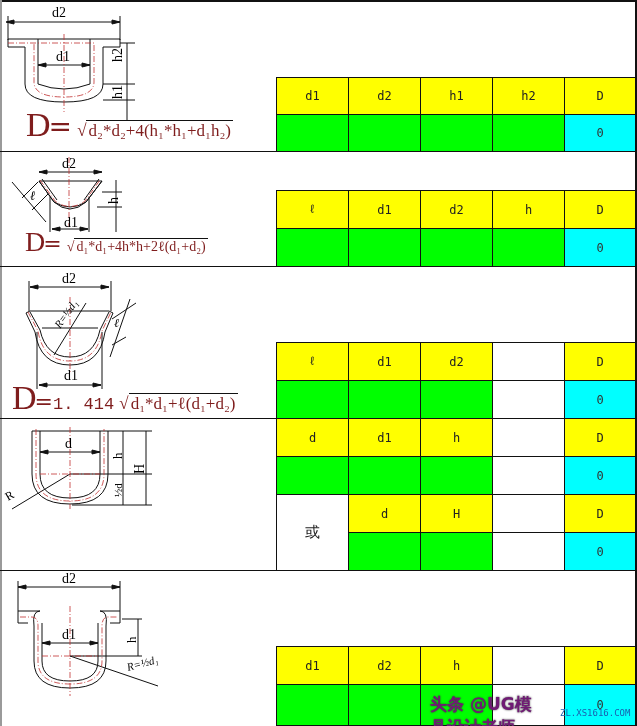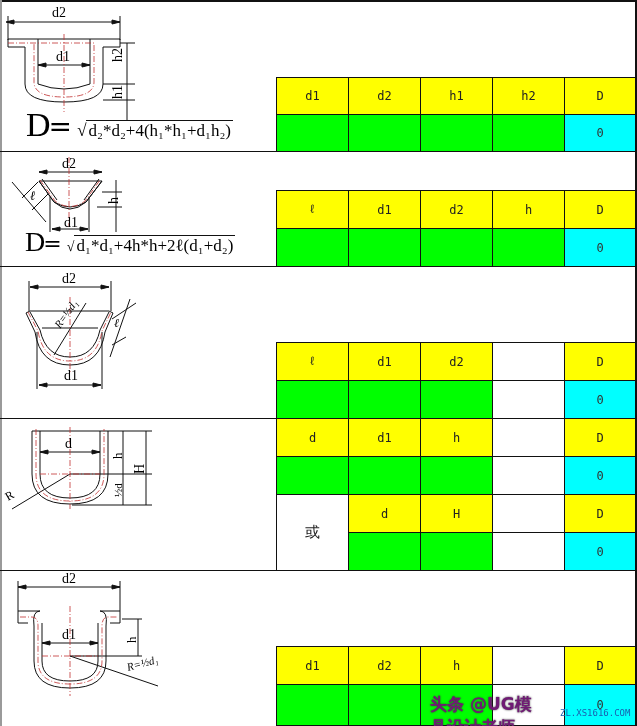--- a/index.html
+++ b/index.html
@@ -5,21 +5,21 @@
   html,body{margin:0;padding:0;background:#fff;}
   body{width:637px;height:726px;position:relative;overflow:hidden;font-family:"DejaVu Serif","Liberation Serif",serif;}
   .sheet{position:absolute;left:0;top:0;width:534px;height:726px;}
   .leftbar{position:absolute;left:0;top:0;width:2px;height:726px;background:#9a9a9a;}
   .rightbar{position:absolute;left:635px;top:0;width:2px;height:726px;background:#111;}
   .topbar{position:absolute;left:0;top:0;width:637px;height:2px;background:#111;}
   .hline{position:absolute;left:0;width:637px;height:1px;background:#111;}
   .vline{position:absolute;width:1px;background:#111;}
   .section{position:absolute;left:2px;width:274px;}
   .section svg{position:absolute;left:0;top:0;}
-  .formula{position:absolute;white-space:nowrap;color:#000000;text-align:right;}
+  .formula{position:absolute;white-space:nowrap;color:#7f1d1d;text-align:right;}
   .formula .D{font-family:"Liberation Serif","DejaVu Serif",serif;font-size:34px;font-weight:normal;letter-spacing:-2px;}
   .formula .eq{font-size:28px;}
   .formula .rad{font-family:"Liberation Serif",serif;font-size:17px;}
   .formula .coef{font-family:"Liberation Mono","DejaVu Sans Mono",monospace;font-size:17px;}
   .formula .body{font-family:"Liberation Serif",serif;font-size:17px;border-top:1px solid #111;padding:0 2px;}
   .cell{position:absolute;box-sizing:border-box;border:1px solid #111;display:flex;align-items:center;justify-content:center;font-family:"DejaVu Sans Mono","Liberation Mono",monospace;font-size:12px;color:#222;}
   .y{background:#ffff00;}
   .g{background:#00ff00;}
   .c{background:#00ffff;color:#333;}
   .w{background:#fff;}
@@ -112,21 +112,21 @@
         <path d="M38,28 L53,49 Q68,60 83,49 L98,28"></path>
         <line x1="67" y1="5" x2="67" y2="75"></line>
       </g>
       <text x="60" y="16" font-size="14" font-family="Liberation Serif, serif">d2</text>
       <text x="62" y="75" font-size="14" font-family="Liberation Serif, serif">d1</text>
       <text x="28" y="48" font-size="13" font-family="Liberation Serif, serif" font-style="italic">ℓ</text>
       <text x="116" y="52" font-size="14" font-family="Liberation Serif, serif" transform="rotate(-90 116 52)">h</text>
     </svg>
     <div class="formula" style="left:23px;top:74px">
       <span class="D" style="font-size:28px">D</span><span class="eq" style="font-size:22px">=</span>
-      <span class="rad" style="font-size:14px">√</span><span class="body" style="font-size:17px">d₁*d₁+4h*h+2ℓ(d₁+d₂)</span>
+      <span class="rad" style="font-size:14px">√</span><span class="body" style="font-size:14px">d₁*d₁+4h*h+2ℓ(d₁+d₂)</span>
     </div>
   </div>
 
   <div>
     <div class="cell y" style="left:276px;top:190px;width:73px;height:39px">ℓ</div>
     <div class="cell y" style="left:348px;top:190px;width:73px;height:39px">d1</div>
     <div class="cell y" style="left:420px;top:190px;width:73px;height:39px">d2</div>
     <div class="cell y" style="left:492px;top:190px;width:73px;height:39px">h</div>
     <div class="cell y" style="left:564px;top:190px;width:72px;height:39px">D</div>
     <div class="cell g" style="left:276px;top:228px;width:73px;height:39px"></div>
@@ -160,20 +160,24 @@
       </g>
       <g stroke="#c03030" fill="none" stroke-width="0.8" stroke-dasharray="6,2,1,2">
         <path d="M26,45 L36,64 Q41,94 68,94 Q95,94 100,64 L109,45"></path>
         <line x1="68" y1="30" x2="68" y2="105"></line>
       </g>
       <text x="60" y="16" font-size="14" font-family="Liberation Serif, serif">d2</text>
       <text x="62" y="113" font-size="14" font-family="Liberation Serif, serif">d1</text>
       <text x="58" y="62" font-size="11" font-family="Liberation Serif, serif" font-style="italic" transform="rotate(-55 58 62)">R=½d₁</text>
       <text x="112" y="60" font-size="12" font-family="Liberation Serif, serif" font-style="italic">ℓ</text>
     </svg>
+    <div class="formula" style="left:10px;top:112px">
+      <span class="D">D</span><span class="eq" style="font-size:22px">=</span><span class="coef">1. 414</span>
+      <span class="rad">√</span><span class="body">d₁*d₁+ℓ(d₁+d₂)</span>
+    </div>
   </div>
 
   <div>
     <div class="cell y" style="left:276px;top:342px;width:73px;height:39px">ℓ</div>
     <div class="cell y" style="left:348px;top:342px;width:73px;height:39px">d1</div>
     <div class="cell y" style="left:420px;top:342px;width:73px;height:39px">d2</div>
     <div class="cell w" style="left:492px;top:342px;width:73px;height:39px"></div>
     <div class="cell y" style="left:564px;top:342px;width:72px;height:39px">D</div>
     <div class="cell g" style="left:276px;top:380px;width:73px;height:39px"></div>
     <div class="cell g" style="left:348px;top:380px;width:73px;height:39px"></div>

